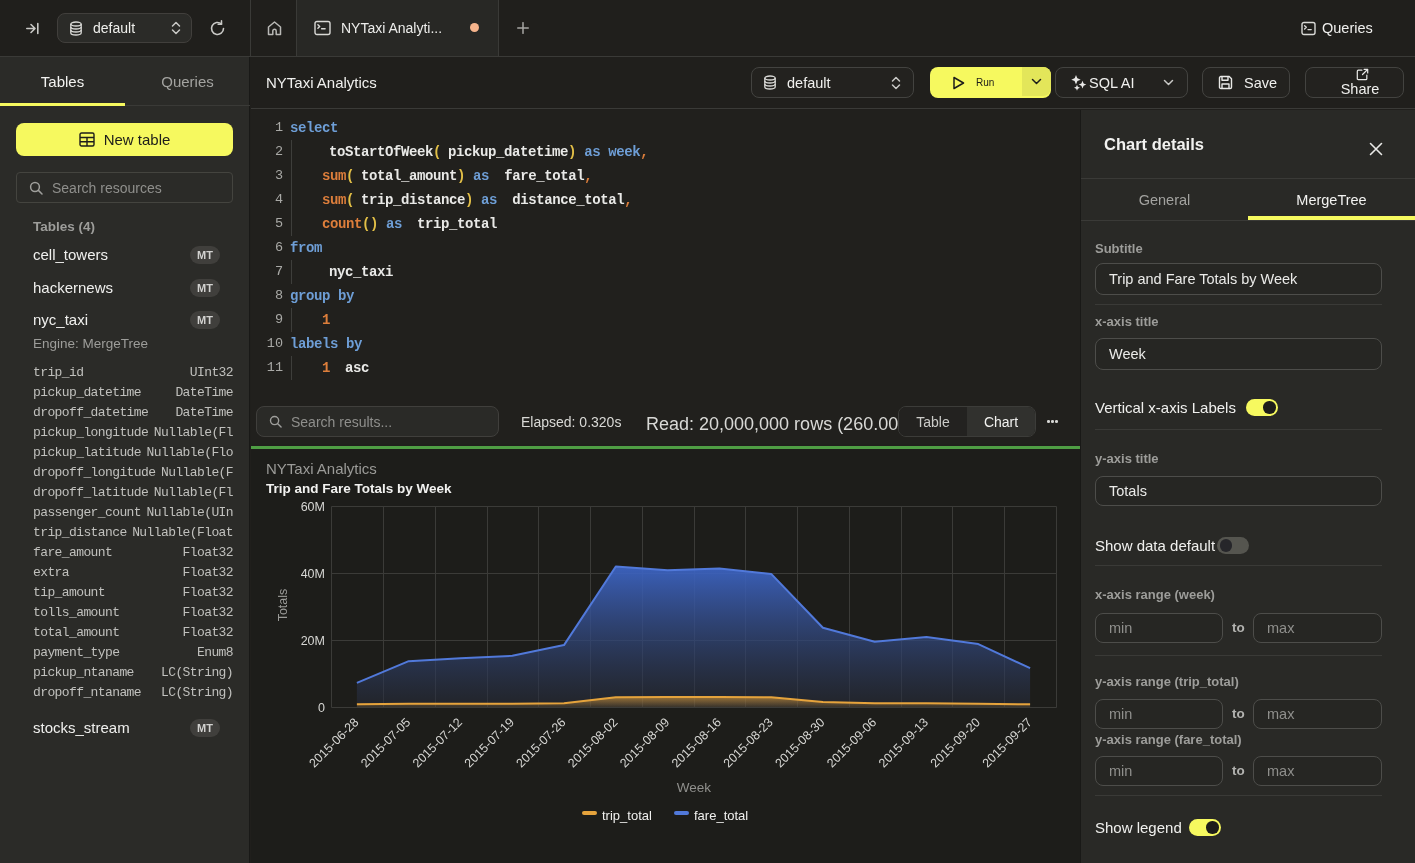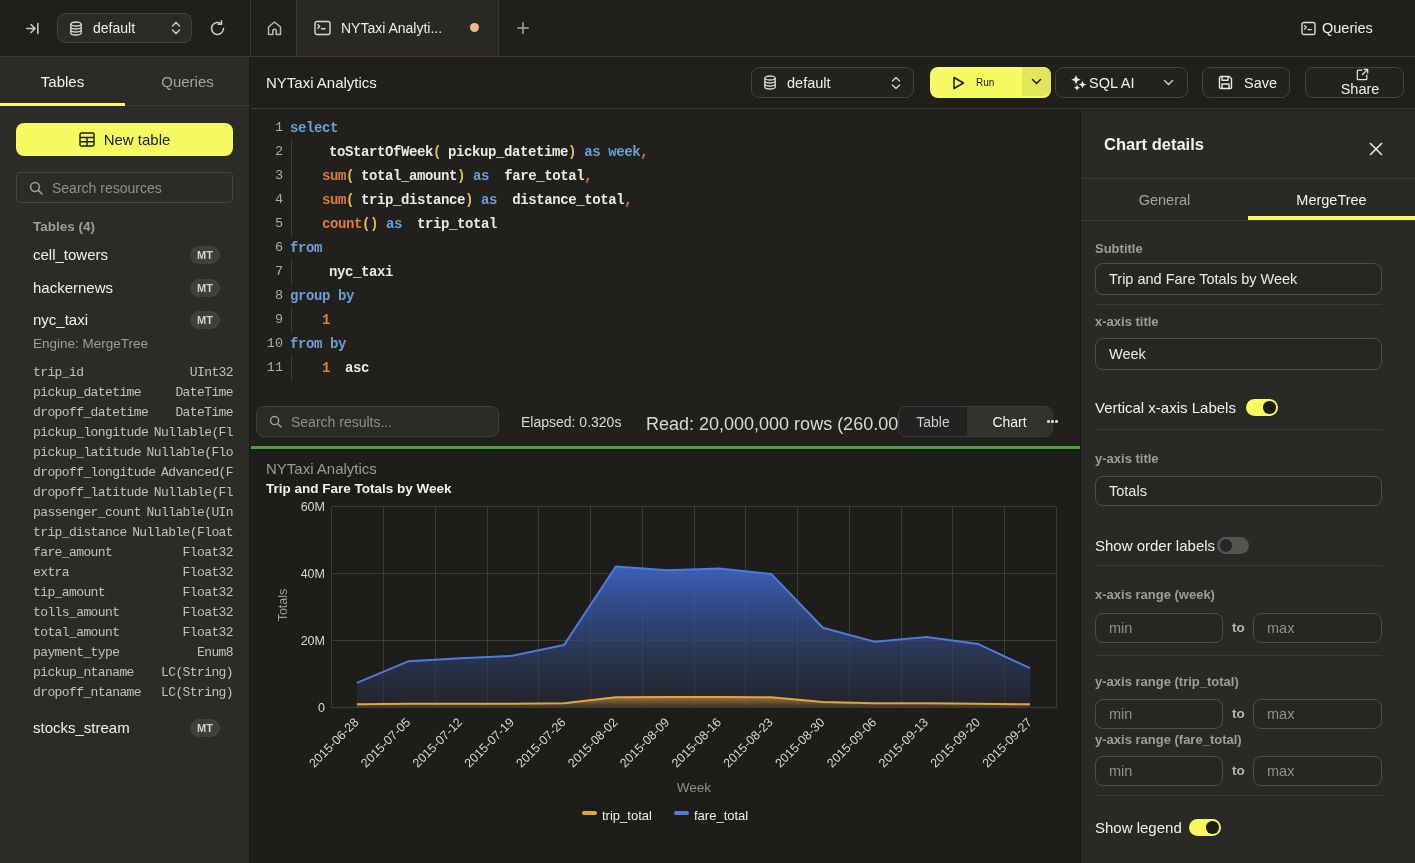--- a/index.html
+++ b/index.html
@@ -156,21 +156,21 @@
       <div class="mt" style="top:222px;">MT</div>
     <div class="tbl-name" style="top:254px;">nyc_taxi</div>
       <div class="mt" style="top:254px;">MT</div>
     <div class="abs" style="left:33px;top:279px;font-size:13.5px;color:#9d9d9a;">Engine: MergeTree</div>
     <div class="cols" style="top:306px;">
       <div class="colrow"><span class="n">trip_id</span><span class="t">UInt32</span></div>
       <div class="colrow"><span class="n">pickup_datetime</span><span class="t">DateTime</span></div>
       <div class="colrow"><span class="n">dropoff_datetime</span><span class="t">DateTime</span></div>
       <div class="colrow"><span class="n">pickup_longitude</span><span class="t">Nullable(Fl</span></div>
       <div class="colrow"><span class="n">pickup_latitude</span><span class="t">Nullable(Flo</span></div>
-      <div class="colrow"><span class="n">dropoff_longitude</span><span class="t">Advanced(F</span></div>
+      <div class="colrow"><span class="n">dropoff_longitude</span><span class="t">Nullable(F</span></div>
       <div class="colrow"><span class="n">dropoff_latitude</span><span class="t">Nullable(Fl</span></div>
       <div class="colrow"><span class="n">passenger_count</span><span class="t">Nullable(UIn</span></div>
       <div class="colrow"><span class="n">trip_distance</span><span class="t">Nullable(Float</span></div>
       <div class="colrow"><span class="n">fare_amount</span><span class="t">Float32</span></div>
       <div class="colrow"><span class="n">extra</span><span class="t">Float32</span></div>
       <div class="colrow"><span class="n">tip_amount</span><span class="t">Float32</span></div>
       <div class="colrow"><span class="n">tolls_amount</span><span class="t">Float32</span></div>
       <div class="colrow"><span class="n">total_amount</span><span class="t">Float32</span></div>
       <div class="colrow"><span class="n">payment_type</span><span class="t">Enum8</span></div>
       <div class="colrow"><span class="n">pickup_ntaname</span><span class="t">LC(String)</span></div>
@@ -253,34 +253,34 @@
     <div class="abs" style="left:40px;top:246px;width:1px;height:24px;background:#3e3e3b;"></div>
     <div class="eline" style="left:39px;top:6px;"><span class="kw">select</span></div>
     <div class="eline" style="left:39px;top:30px;">    <span class="id">toStartOfWeek</span><span class="pr">(</span><span class="id">pickup_datetime</span><span class="pr">)</span> <span class="kw">as</span> <span class="kw">week</span><span class="cm">,</span></div>
     <div class="eline" style="left:39px;top:54px;">    <span class="fn">sum</span><span class="pr">(</span><span class="id">total_amount</span><span class="pr">)</span> <span class="kw">as</span> <span class="id">fare_total</span><span class="cm">,</span></div>
     <div class="eline" style="left:39px;top:78px;">    <span class="fn">sum</span><span class="pr">(</span><span class="id">trip_distance</span><span class="pr">)</span> <span class="kw">as</span> <span class="id">distance_total</span><span class="cm">,</span></div>
     <div class="eline" style="left:39px;top:102px;">    <span class="fn">count</span><span class="pr">()</span> <span class="kw">as</span> <span class="id">trip_total</span></div>
     <div class="eline" style="left:39px;top:126px;"><span class="kw">from</span></div>
     <div class="eline" style="left:39px;top:150px;">    <span class="id">nyc_taxi</span></div>
     <div class="eline" style="left:39px;top:174px;"><span class="kw">group by</span></div>
     <div class="eline" style="left:39px;top:198px;">    <span class="num">1</span></div>
-    <div class="eline" style="left:39px;top:222px;"><span class="kw">from by</span></div>
+    <div class="eline" style="left:39px;top:222px;"><span class="kw">labels by</span></div>
     <div class="eline" style="left:39px;top:246px;">    <span class="num">1</span> <span class="id">asc</span></div>
   </div>
   <div class="abs" id="resultsbar">
     <div class="abs" style="left:5px;top:6px;width:243px;height:31px;background:#2a2a27;border:1px solid #403f3c;border-radius:8px;display:flex;align-items:center;color:#8f8f8c;font-size:14px;">
       <svg style="margin-left:12px;margin-right:9px" width="13" height="13" viewBox="0 0 14 14" fill="none" stroke="#9f9f9c" stroke-width="1.5" stroke-linecap="round">
         <circle cx="6" cy="6" r="4.4"></circle>
           <path d="M9.4 9.4L13 13"></path>
       </svg>
       Search results...
     </div>
     <div class="abs" style="left:270px;top:14px;font-size:14px;color:#d9d9d6;">Elapsed: 0.320s</div>
     <div class="abs" style="left:395px;top:14px;font-size:18px;color:#d9d9d6;">Read: 20,000,000 rows (260.00 MB)</div>
-    <div class="abs" style="left:647px;top:6px;width:155px;height:31px;border:1px solid #3c3c39;border-radius:8px;display:flex;overflow:hidden;">
+    <div class="abs" style="left:647px;top:6px;width:138px;height:31px;border:1px solid #3c3c39;border-radius:8px;display:flex;overflow:hidden;">
       <div style="width:68px;background:#232220;display:flex;align-items:center;justify-content:center;font-size:14px;color:#cbcbc8;">Table</div>
       <div style="flex:1;background:#31312e;display:flex;align-items:center;justify-content:center;font-size:14px;color:#f2f2f0;font-weight:500;">Chart</div>
     </div>
     <div class="abs" style="left:796px;top:20px;display:flex;gap:1.5px;">
       <div style="width:2.6px;height:2.6px;border-radius:50%;background:#d6d6d3;"></div>
       <div style="width:2.6px;height:2.6px;border-radius:50%;background:#d6d6d3;"></div>
       <div style="width:2.6px;height:2.6px;border-radius:50%;background:#d6d6d3;"></div>
     </div>
   </div>
   <div class="abs" id="greenline"></div>
@@ -371,21 +371,21 @@
     <div class="toggle on" style="left:165px;top:289px;">
         <div class="knob"></div>
       </div>
     <div class="p-div" style="top:319px;"></div>
 
     <div class="p-label" style="top:341px;">y-axis title</div>
     <div class="p-input" style="top:366px;height:30px;">
         <span style="margin-left:13px;">Totals</span>
       </div>
 
-    <div class="t-label" style="top:427px;">Show order labels</div>
+    <div class="t-label" style="top:427px;">Show data default</div>
     <div class="toggle off" style="left:136px;top:427px;">
         <div class="knob"></div>
       </div>
     <div class="p-div" style="top:455px;"></div>
 
     <div class="p-label" style="top:477px;">x-axis range (week)</div>
     <div class="p-input" style="top:503px;width:128px;height:30px;">
         <span class="ph" style="margin-left:13px;">min</span>
       </div>
     <div class="abs" style="left:151px;top:510px;font-size:13.5px;font-weight:700;color:#b3b3b0;">to</div>

